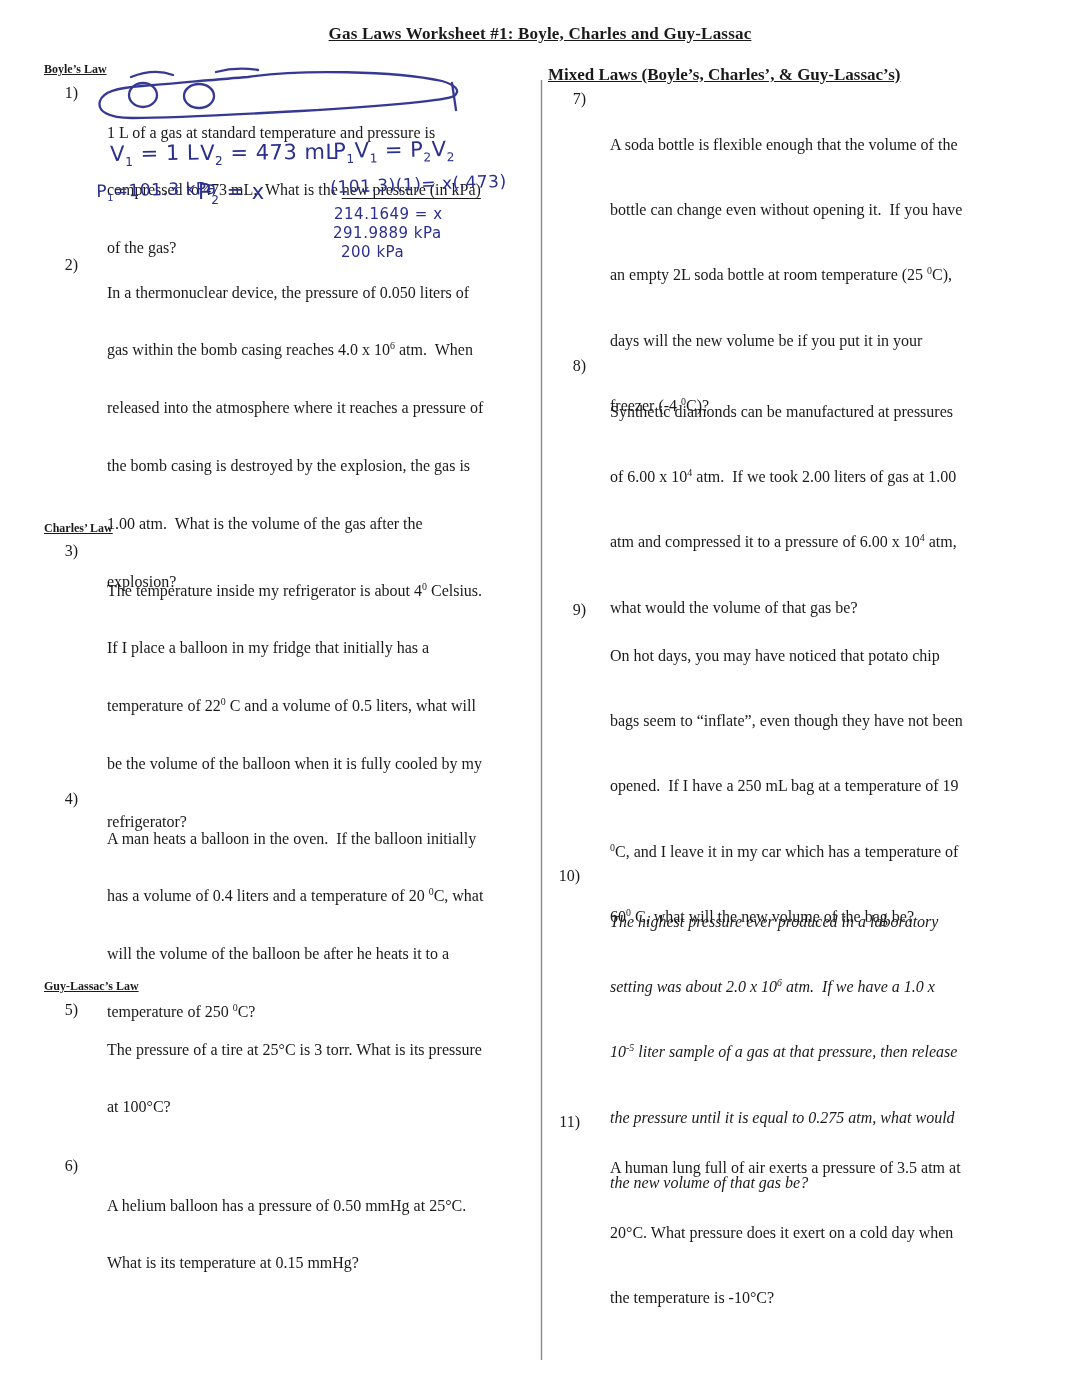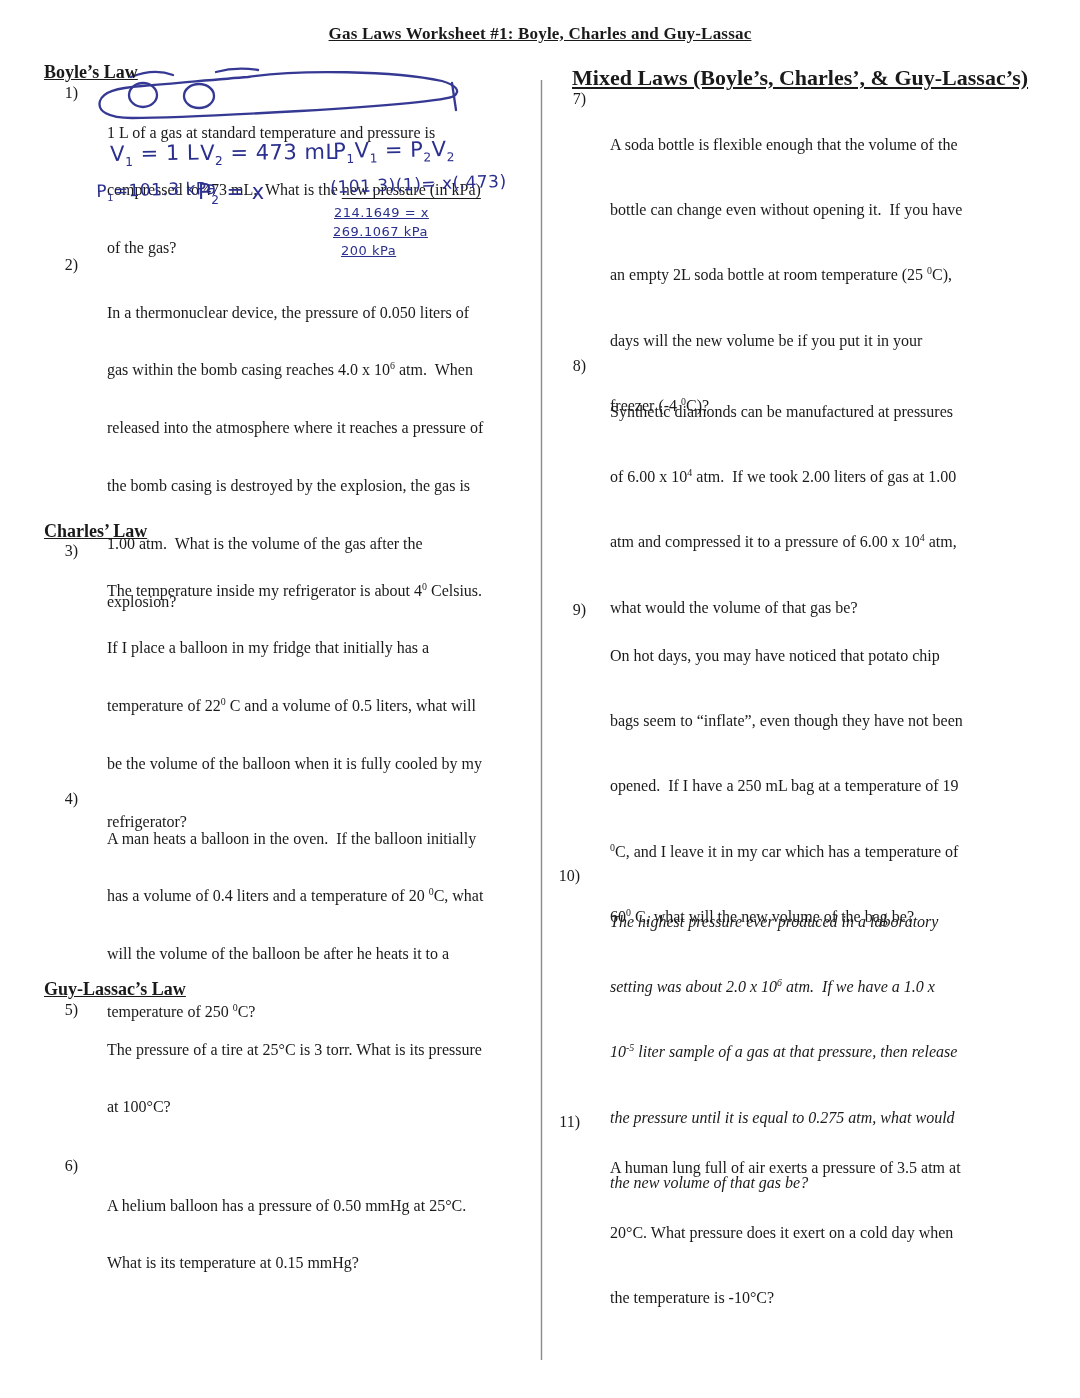--- a/index.html
+++ b/index.html
@@ -11,21 +11,21 @@
     color:#1a1a1a;
     overflow:hidden;
     margin:0 auto;
   }
   .title{
     position:absolute;top:24px;left:0;width:1080px;
     text-align:center;font-weight:bold;font-size:17px;
     text-decoration:underline;letter-spacing:.2px;
   }
   .heading{
-    position:absolute;font-weight:bold;font-size:18px;
+    position:absolute;font-weight:bold;font-size:12px;
     text-decoration:underline;white-space:pre;
   }
   .q-num{
     position:absolute;font-size:16px;white-space:pre;text-align:right;width:30px;
   }
   .q-text{
     position:absolute;font-size:16px;white-space:pre-wrap;
   }
   .col-left .q-text,.lh-left{line-height:19.3px;}
   .lh-right{line-height:21.8px;}
@@ -37,21 +37,21 @@
   .hw{
     position:absolute;
     font-family:"DejaVu Sans", sans-serif;
     color:#2b2f8e;
     white-space:pre;
     letter-spacing:.5px;
     transform-origin:left top;
   }
   .hw-lg{font-size:21px;}
   .hw-md{font-size:17px;}
-  .hw-sm{font-size:13px;text-decoration:underline;}
+  .hw-sm{font-size:15px;}
   #overlay{position:absolute;left:0;top:0;pointer-events:none;}
 </style>
 </head>
 <body>
 
 <div id="page">
 
   <div class="title">Gas Laws Worksheet #1: Boyle, Charles and Guy-Lassac</div>
 
   <svg id="overlay" width="1080" height="1398" viewBox="0 0 1080 1398">
@@ -78,27 +78,27 @@
   </div>
 
   <div>
     <div class="hw hw-lg" style="left:110px;top:142px;transform:rotate(-1deg);">V<sub>1</sub> = 1 L</div>
     <div class="hw hw-lg" style="left:200px;top:141px;transform:rotate(-0.5deg);">V<sub>2</sub> = 473 mL</div>
     <div class="hw hw-lg" style="left:333px;top:139px;transform:rotate(-1deg);">P<sub>1</sub>V<sub>1</sub> = P<sub>2</sub>V<sub>2</sub></div>
     <div class="hw hw-md" style="left:96px;top:181px;transform:rotate(-1.5deg);">P<sub>1</sub>=101.3 kPa</div>
     <div class="hw hw-lg" style="left:198px;top:180px;">P<sub>2</sub> = x</div>
     <div class="hw hw-md" style="left:330px;top:177px;transform:rotate(-2deg);">(101.3)(1)= x(.473)</div>
     <div class="hw hw-sm" style="left:334px;top:205px;">214.1649 = x</div>
-    <div class="hw hw-sm" style="left:333px;top:224px;">269.1067 kPa</div>
+    <div class="hw hw-sm" style="left:333px;top:224px;">291.9889 kPa</div>
     <div class="hw hw-sm" style="left:341px;top:243px;">200 kPa</div>
   </div>
 
   <div>
     <div class="q-num" style="left:48px;top:256px;">2)</div>
-    <div class="q-text lh-left" style="left:107px;top:264px;width:432px;">
+    <div class="q-text lh-left" style="left:107px;top:244px;width:432px;">
       <div class="q-line">In a thermonuclear device, the pressure of 0.050 liters of</div>
       <div class="q-line">gas within the bomb casing reaches 4.0 x 10<sup>6</sup> atm.  When</div>
       <div class="q-line">released into the atmosphere where it reaches a pressure of</div>
       <div class="q-line">the bomb casing is destroyed by the explosion, the gas is</div>
       <div class="q-line">1.00 atm.  What is the volume of the gas after the</div>
       <div class="q-line">explosion?</div>
     </div>
   </div>
 
   <div class="heading" style="left:44px;top:521px;">Charles’ Law</div>
@@ -135,21 +135,21 @@
   </div>
 
   <div>
     <div class="q-num" style="left:48px;top:1157px;">6)</div>
     <div class="q-text lh-left" style="left:107px;top:1157px;width:432px;">
       <div class="q-line">A helium balloon has a pressure of 0.50 mmHg at 25°C.</div>
       <div class="q-line">What is its temperature at 0.15 mmHg?</div>
     </div>
   </div>
 
-  <div class="heading" style="left:572px;top:65px;font-size:22px;text-decoration:underline;">Mixed Laws (Boyle’s, Charles’, &amp; Guy-Lassac’s)</div>
+  <div class="heading" style="left:548px;top:65px;font-size:17px;text-decoration:underline;">Mixed Laws (Boyle’s, Charles’, &amp; Guy-Lassac’s)</div>
 
   <div>
     <div class="q-num" style="left:556px;top:90px;">7)</div>
     <div class="q-text lh-right" style="left:610px;top:90px;width:400px;">
       <div class="q-line">A soda bottle is flexible enough that the volume of the</div>
       <div class="q-line">bottle can change even without opening it.  If you have</div>
       <div class="q-line">an empty 2L soda bottle at room temperature (25 <sup>0</sup>C),</div>
       <div class="q-line">days will the new volume be if you put it in your</div>
       <div class="q-line">freezer (-4 <sup>0</sup>C)?</div>
     </div>

